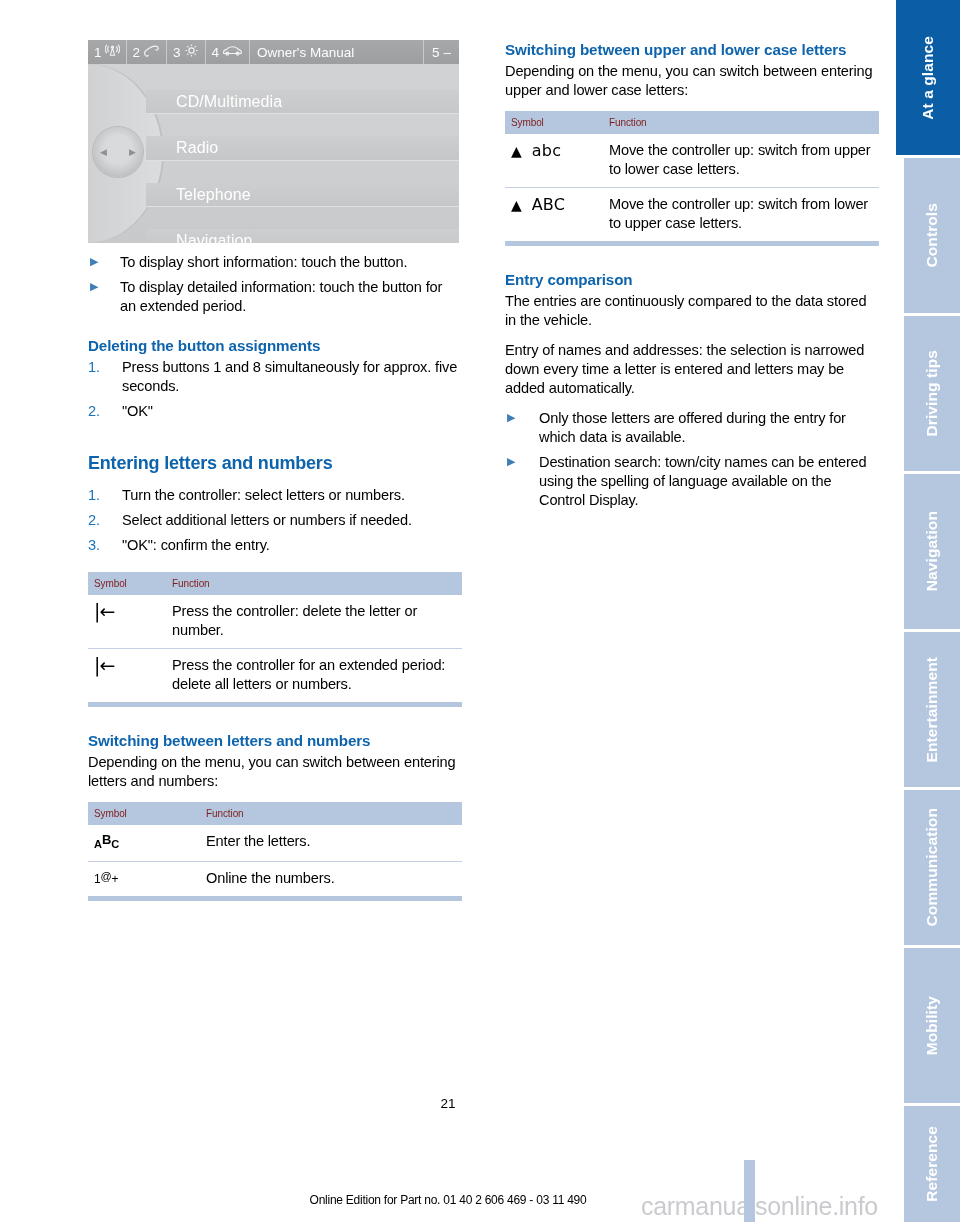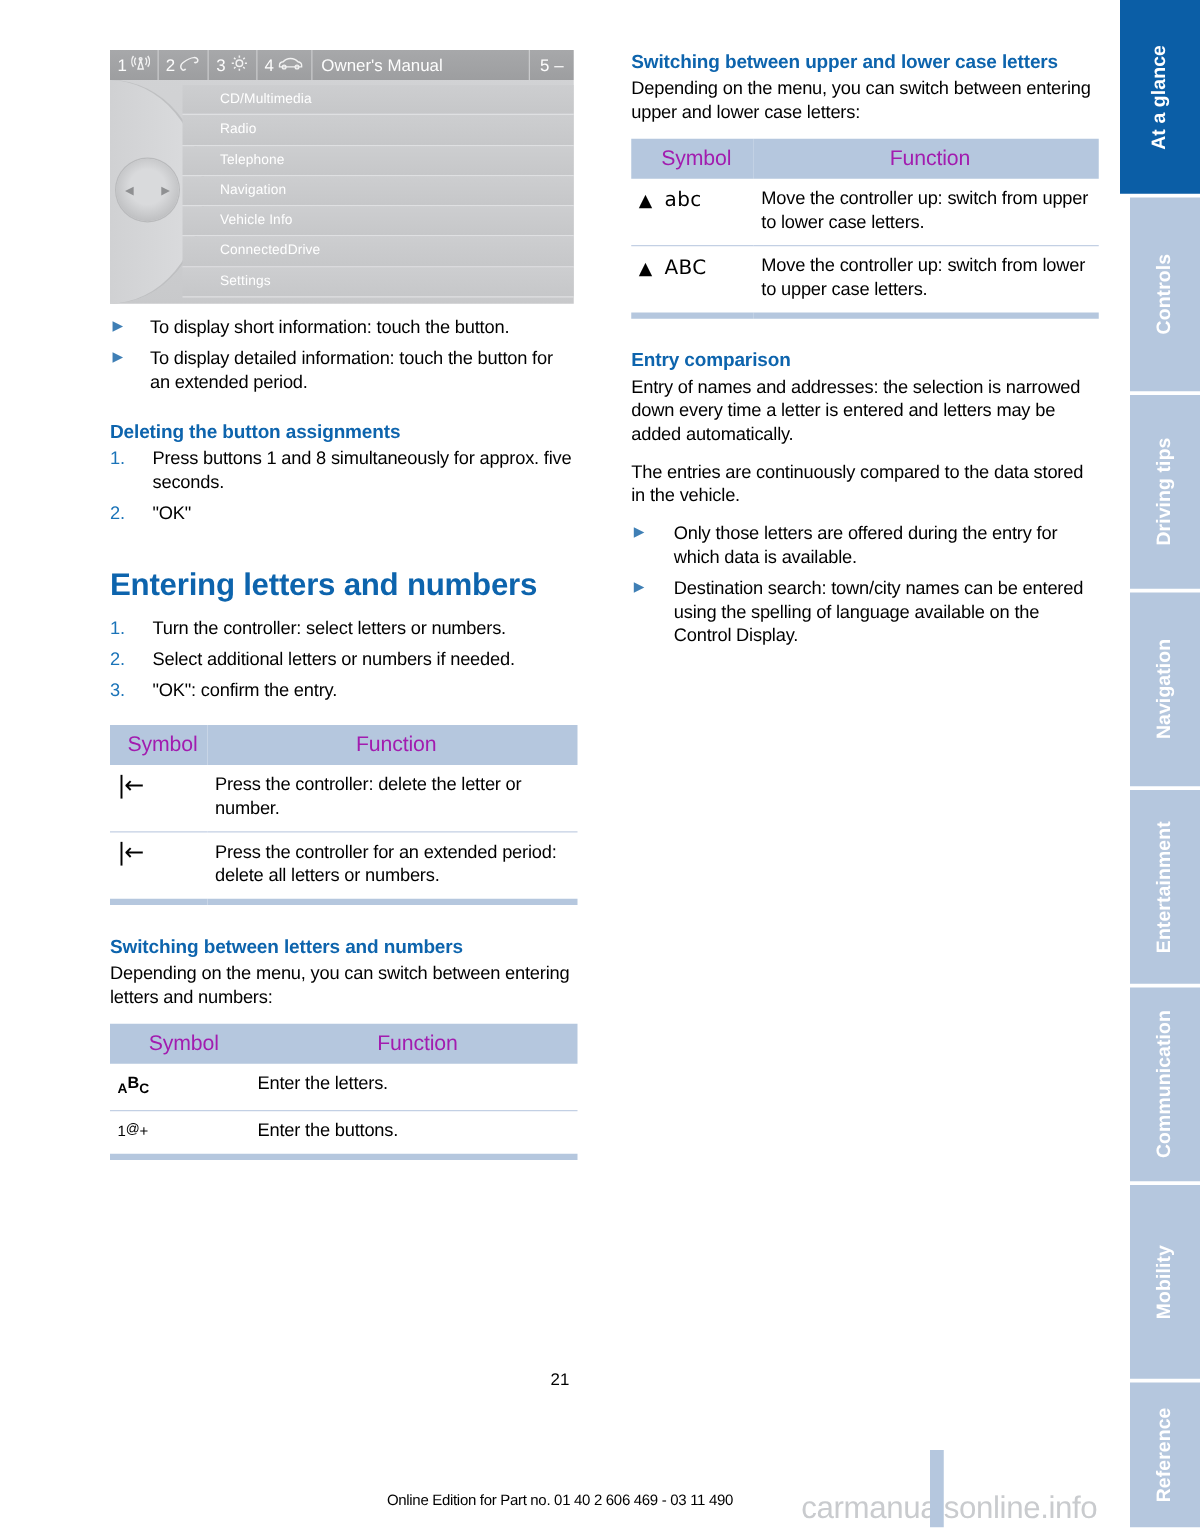--- a/index.html
+++ b/index.html
@@ -25,21 +25,21 @@
   .col {
     position: absolute;
     top: 40px;
     width: 374px;
   }
   #col-left  { left: 88px; }
   #col-right { left: 489px; margin-left: 16px; }
 
   
   h2.section-title {
-    font-size: 25px;
+    font-size: 18px;
     font-weight: bold;
     color: #0d64ad;
     margin: 0 0 11px 0;
     line-height: 1.22;
     letter-spacing: -0.2px;
   }
   h3.sub-title {
     font-size: 15.2px;
     font-weight: bold;
     color: #0d64ad;
@@ -92,24 +92,24 @@
   ul.tri-list.indent li { padding-left: 34px; }
 
   
   table.symtable {
     width: 374px;
     border-collapse: collapse;
     margin: 4px 0 10px 0;
   }
   table.symtable thead th {
     background: #b5c7de;
-    text-align: center;
-    font-size: 17px;
+    text-align: left;
+    font-size: 10px;
     font-weight: normal;
-    color: #a21caf;
+    color: #7f1d1d;
     padding: 6px 0 6px 6px;
     letter-spacing: -0.1px;
   }
   table.symtable tbody td {
     border-bottom: 1.5px solid #c3d0e4;
     padding: 7px 8px 8px 6px;
     font-size: 14.6px;
     vertical-align: top;
     line-height: 1.30;
     color: #000;
@@ -245,25 +245,26 @@
     position: absolute;
     left: 58px;
     top: 28px;
     right: 0;
     bottom: 0;
   }
   #idrive .menulist .row {
     height: 23.3px;
     line-height: 23.3px;
     color: #ffffff;
-    font-size: 11px;
+    font-size: 16px;
     padding-left: 30px;
     border-bottom: 1px solid #dfe0e2;
     background: linear-gradient(to bottom, #cdced0, #c6c7c9);
     letter-spacing: 0.1px;
+    margin-top: 22px;
   }
   #pagenum {
     position: absolute;
     left: 0;
     top: 1096px;
     width: 896px;
     text-align: center;
     font-size: 13.5px;
     color: #000;
   }
@@ -496,21 +497,21 @@
             </span>
           </td>
           <td>Enter the letters.</td>
         </tr>
         <tr>
           <td class="sym">
             <span class="glyph-num">
               <span>1</span><sup>@</sup><span>+</span>
             </span>
           </td>
-          <td>Enter the buttons.</td>
+          <td>Online the numbers.</td>
         </tr>
       </tbody>
     </table>
 
   </div>
 
   <div class="col" id="col-right">
 
     <h3 class="sub-title">Switching between upper and lower case letters</h3>
     <p class="body">Depending on the menu, you can switch between entering upper and lower case letters:</p>
@@ -534,22 +535,22 @@
             <span class="glyph-tri">▲</span><span class="glyph-case">ABC</span>
           </td>
           <td>Move the controller up: switch from lower to upper case letters.</td>
         </tr>
       </tbody>
     </table>
 
     <div class="spacer-md"></div>
 
     <h3 class="sub-title">Entry comparison</h3>
+    <p class="body">The entries are continuously compared to the data stored in the vehicle.</p>
     <p class="body">Entry of names and addresses: the selection is narrowed down every time a letter is entered and letters may be added automatically.</p>
-    <p class="body">The entries are continuously compared to the data stored in the vehicle.</p>
 
     <ul class="tri-list indent">
       <li>
         <span class="marker">▶</span>
         <span>Only those letters are offered during the entry for which data is available.</span>
       </li>
       <li>
         <span class="marker">▶</span>
         <span>Destination search: town/city names can be entered using the spelling of language available on the Control Display.</span>
       </li>

